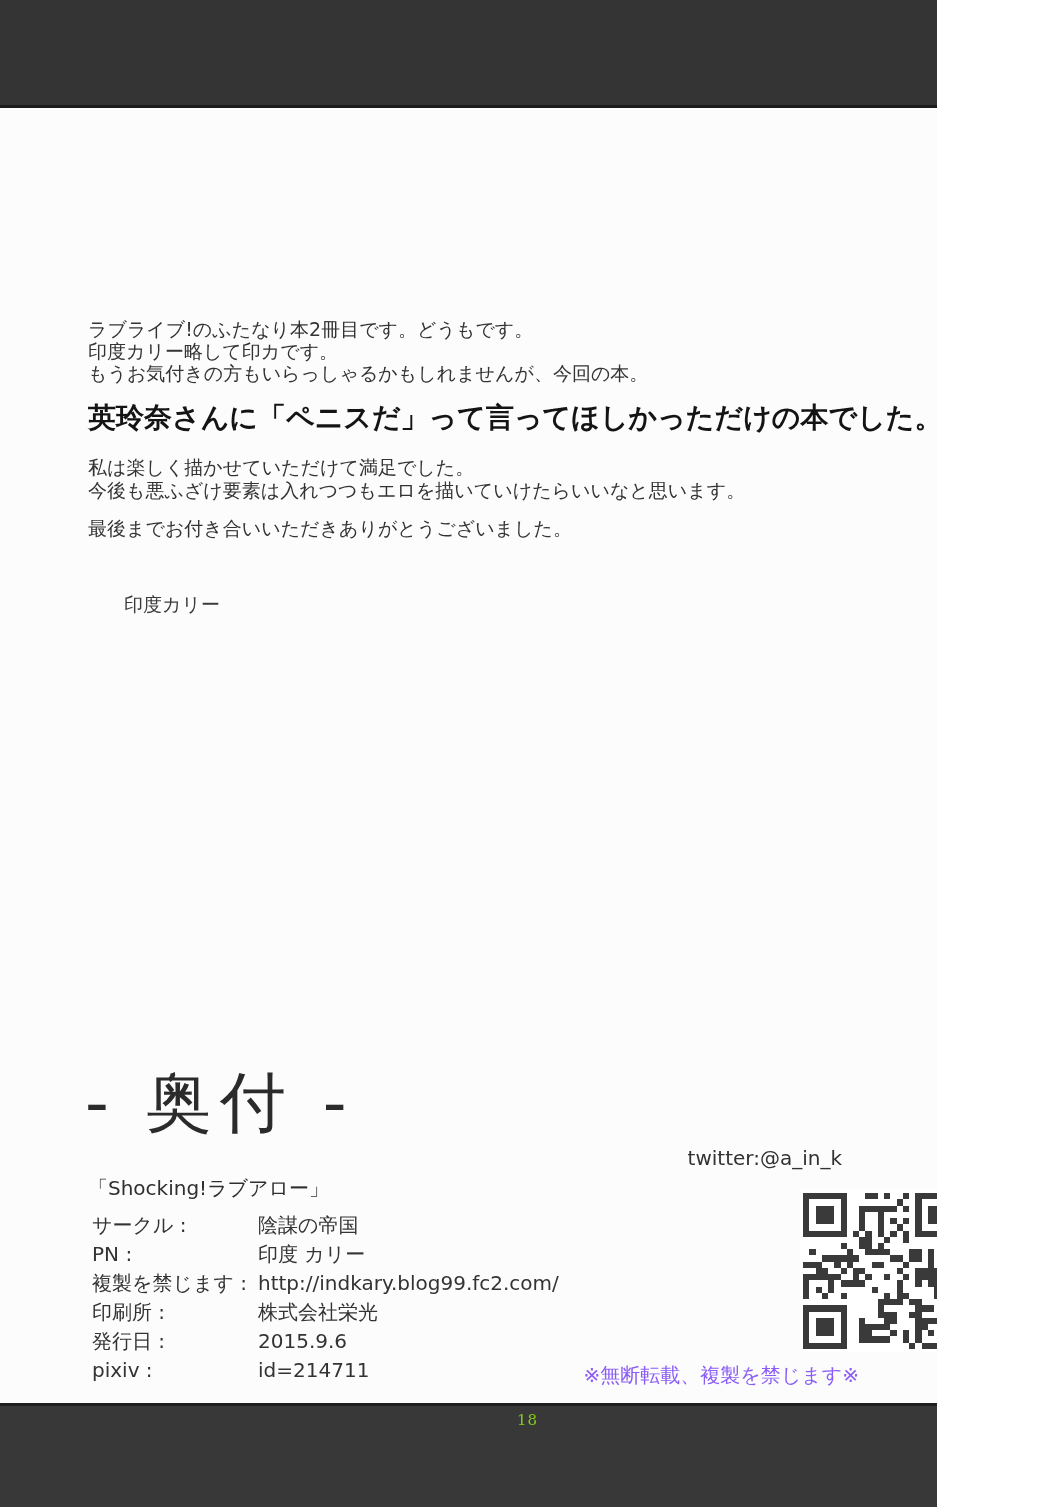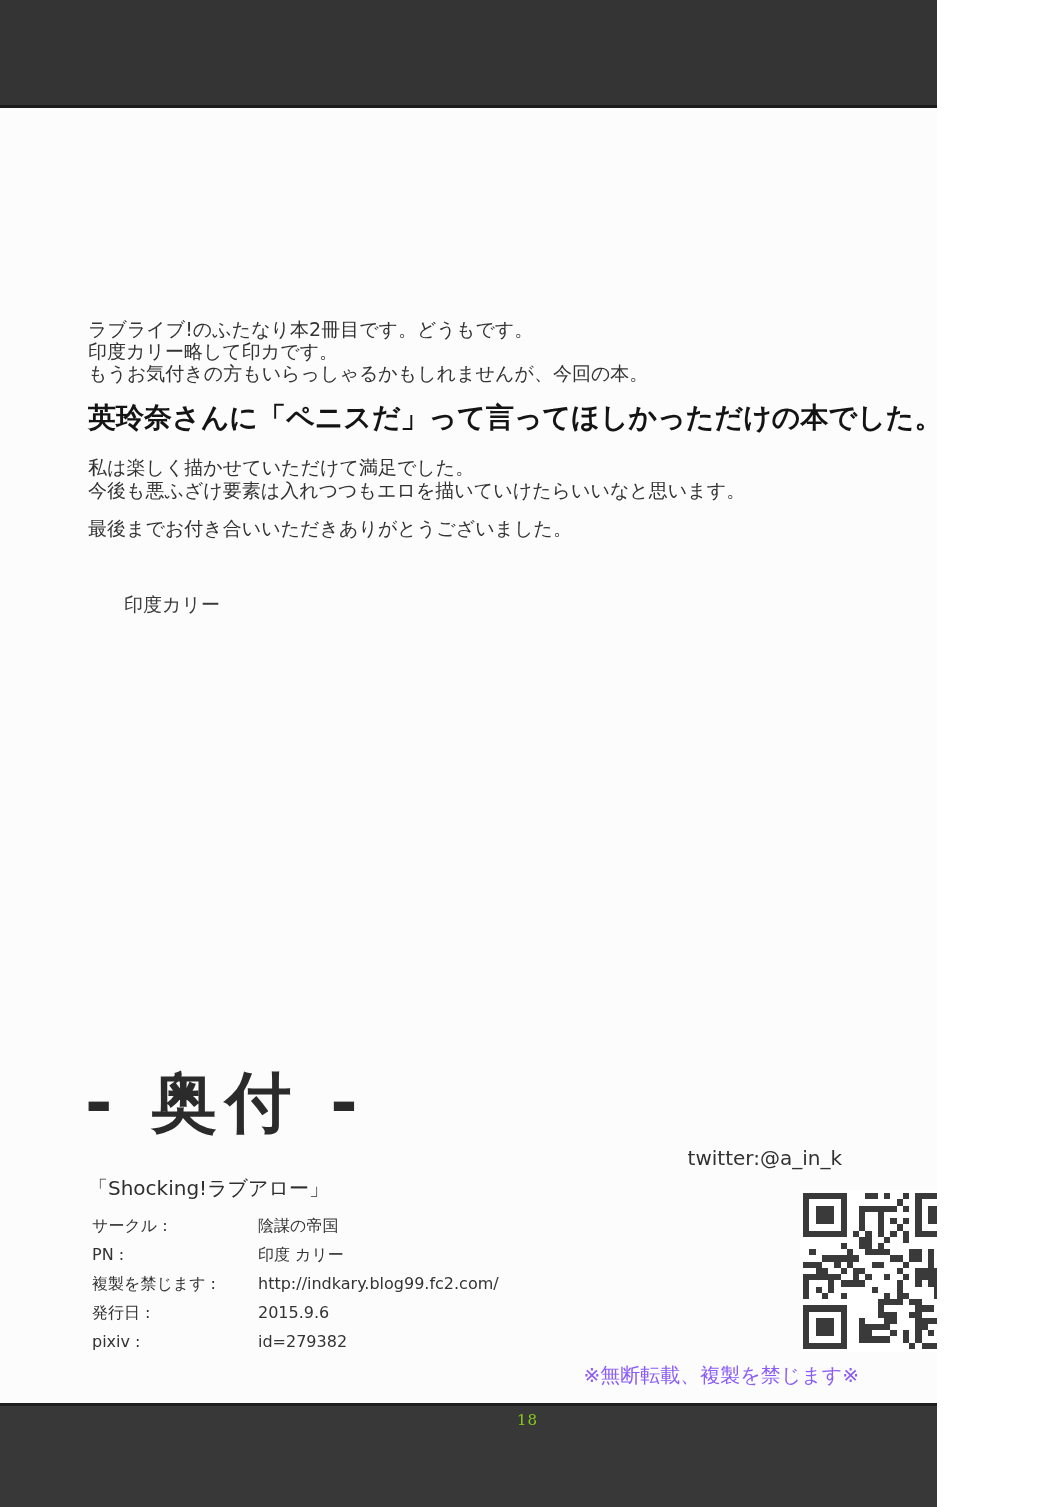--- a/index.html
+++ b/index.html
@@ -48,36 +48,36 @@
     font-size: 28px;
     font-weight: bold;
     color: #141414;
     white-space: nowrap;
     letter-spacing: 0px;
   }
   .para2 { line-height: 23px; }
   .signature { font-size: 19px; color: #3a3a3a; }
   .colophon-heading {
     font-size: 66px;
-    font-weight: 700;
+    font-weight: 400;
     color: #2b2b2b;
     letter-spacing: 8px;
     white-space: nowrap;
   }
   .twitter-line {
     font-size: 20px;
     color: #323232;
     white-space: nowrap;
   }
   .book-title {
     font-size: 20px;
     color: #2f2f2f;
     white-space: nowrap;
   }
-  .credits { font-size: 16px; color: #333333; }
+  .credits { font-size: 20px; color: #333333; }
   .credit-row { display: flex; line-height: 29px; }
   .credit-label { width: 166px; flex: 0 0 166px; white-space: nowrap; }
   .credit-value { white-space: nowrap; }
   .qr-box {
     width: 162px;
     height: 162px;
     background: #ffffff;
   }
   .qr-box svg { display: block; }
   .notice {
@@ -123,26 +123,30 @@
     </div>
     <div class="credit-row">
       <span class="credit-label">PN :</span>
       <span class="credit-value">印度 カリー</span>
     </div>
     <div class="credit-row">
       <span class="credit-label">複製を禁じます :</span>
       <span class="credit-value">http://indkary.blog99.fc2.com/</span>
     </div>
     <div class="credit-row">
+      <span class="credit-label">印刷所 :</span>
+      <span class="credit-value">株式会社栄光</span>
+    </div>
+    <div class="credit-row">
       <span class="credit-label">発行日 :</span>
       <span class="credit-value">2015.9.6</span>
     </div>
     <div class="credit-row">
       <span class="credit-label">pixiv :</span>
-      <span class="credit-value">id=279382</span>
+      <span class="credit-value">id=214711</span>
     </div>
   </div>
 
   <div class="abs qr-box" style="left:800px; top:1190px;">
       <svg width="162" height="162" viewBox="-0.5 -0.5 26 26" shape-rendering="crispEdges">
         <g fill="#3a3a3a">
           <rect x="0" y="0" width="1" height="1"></rect>
           <rect x="1" y="0" width="1" height="1"></rect>
           <rect x="2" y="0" width="1" height="1"></rect>
           <rect x="3" y="0" width="1" height="1"></rect>

